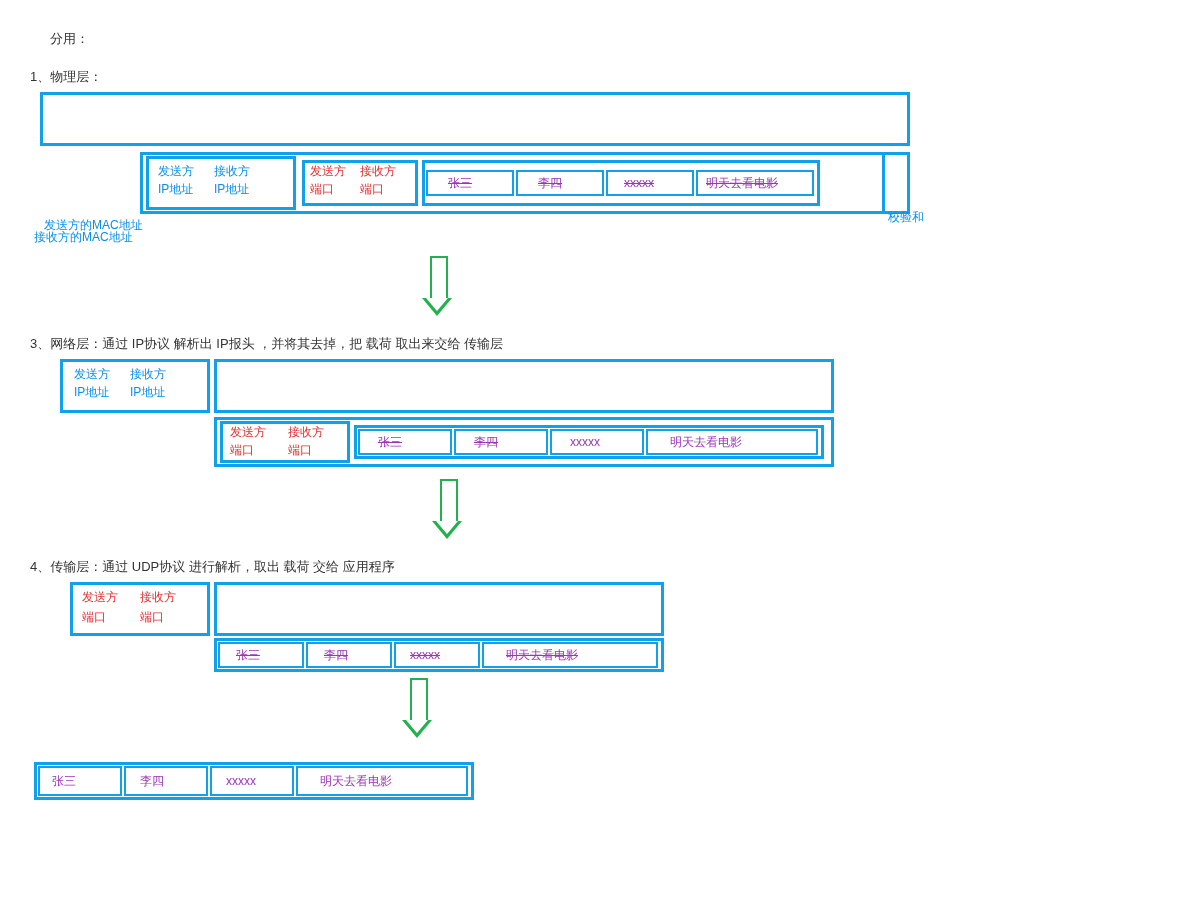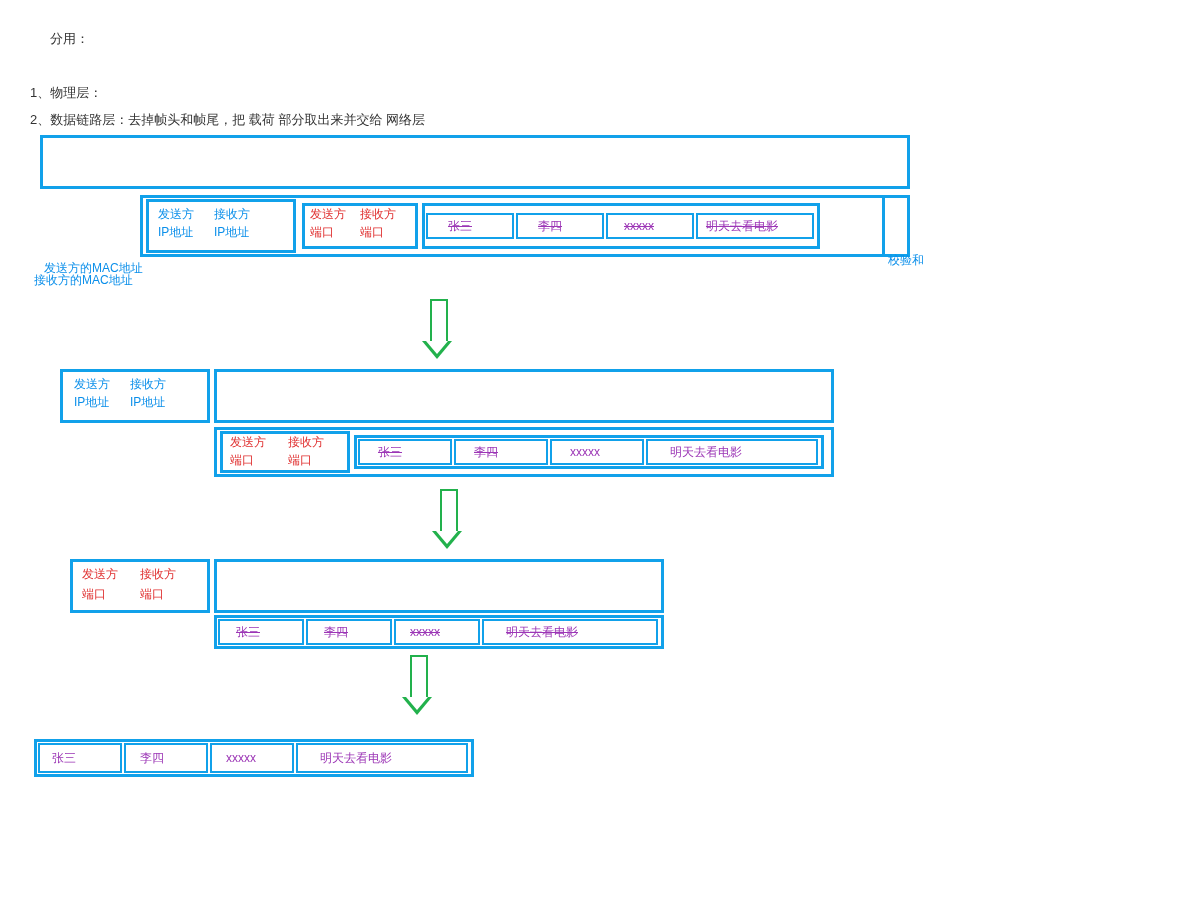--- a/index.html
+++ b/index.html
@@ -1,17 +1,17 @@
 <!DOCTYPE html>
 <html><head>
 <meta charset="utf-8">
 <style>
   html,body{margin:0;padding:0;background:#fff;font-family:"Microsoft YaHei",Arial,sans-serif;font-size:13px;color:#333;}
   .page{padding:30px 20px 40px 30px;width:1130px;position:relative;}
-  .heading{margin-bottom:36px;padding-left:20px;}
+  .heading{margin-bottom:20px;padding-left:20px;}
   .section-title{margin:9px 0 6px 0;}
   .section-desc{margin:0 0 14px 22px;}
   .blue{color:#0b8fea;}
   .red{color:#e03131;}
   .purple{color:#9c36b6;}
   .box{border:3px solid #11a1ea;position:absolute;box-sizing:border-box;background:transparent;}
   .lbl{position:absolute;line-height:1.3;font-size:12px;}
   .arrow-wrap{position:relative;height:70px;}
   .arrow{position:absolute;}
   .arrow .shaft{width:14px;height:40px;border:2px solid #22b14c;border-bottom:none;background:#fff;}
@@ -21,21 +21,20 @@
 </style>
 </head>
 <body>
 
 <div class="page">
 
   <div class="heading">分用：</div>
 
   <div class="section-title">1、物理层：</div>
 
-  <div class="section-title">2、数据链路层：去掉帧头和帧尾，把 载荷 部分取出来并交给 网络层</div>
 
   <div class="diag" style="height:160px;margin-bottom:4px;">
 
     <div class="box" style="left:10px;top:0;width:870px;height:54px;"></div>
 
     <div class="box" style="left:110px;top:60px;width:770px;height:62px;"></div>
 
     <div class="box" style="left:116px;top:64px;width:150px;height:54px;"></div>
 
     <div class="box" style="left:272px;top:68px;width:116px;height:46px;"></div>
@@ -69,20 +68,21 @@
     <span class="lbl purple" style="left:676px;top:84px;text-decoration:line-through;">明天去看电影</span>
   </div>
 
   <div class="arrow-wrap">
     <div class="arrow" style="left:400px;top:0;">
       <div class="shaft"></div>
         <div class="head"></div>
     </div>
   </div>
 
+  <div class="section-title">3、网络层：通过 IP协议 解析出 IP报头 ，并将其去掉，把 载荷 取出来交给 传输层</div>
 
   <div class="diag" style="height:120px;">
 
     <div class="box" style="left:30px;top:0;width:150px;height:54px;"></div>
     <span class="lbl blue" style="left:44px;top:8px;">发送方</span>
     <span class="lbl blue" style="left:100px;top:8px;">接收方</span>
     <span class="lbl blue" style="left:44px;top:26px;">IP地址</span>
     <span class="lbl blue" style="left:100px;top:26px;">IP地址</span>
 
     <div class="box" style="left:184px;top:0;width:620px;height:54px;"></div>
@@ -107,20 +107,21 @@
     <span class="lbl purple" style="left:640px;top:76px;">明天去看电影</span>
   </div>
 
   <div class="arrow-wrap">
     <div class="arrow" style="left:410px;top:0;">
       <div class="shaft"></div>
         <div class="head"></div>
     </div>
   </div>
 
+  <div class="section-title">4、传输层：通过 UDP协议 进行解析，取出 载荷 交给 应用程序</div>
 
   <div class="diag" style="height:96px;">
     <div class="box" style="left:40px;top:0;width:140px;height:54px;"></div>
     <span class="lbl red" style="left:52px;top:8px;">发送方</span>
     <span class="lbl red" style="left:110px;top:8px;">接收方</span>
     <span class="lbl red" style="left:52px;top:28px;">端口</span>
     <span class="lbl red" style="left:110px;top:28px;">端口</span>
 
     <div class="box" style="left:184px;top:0;width:450px;height:54px;"></div>
     <div class="box" style="left:184px;top:56px;width:450px;height:34px;"></div>

